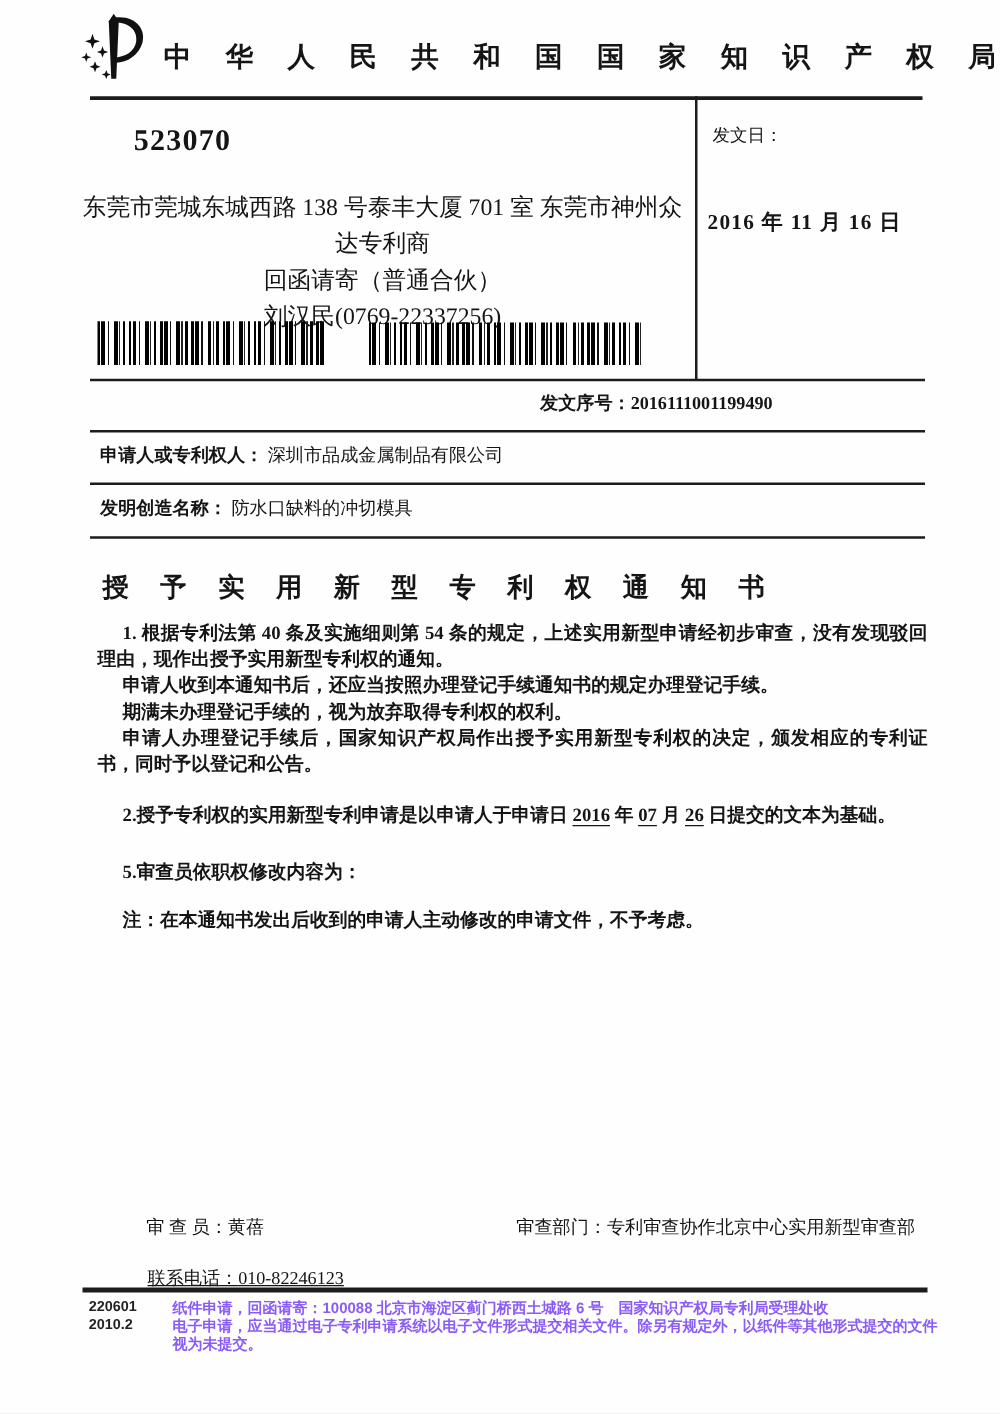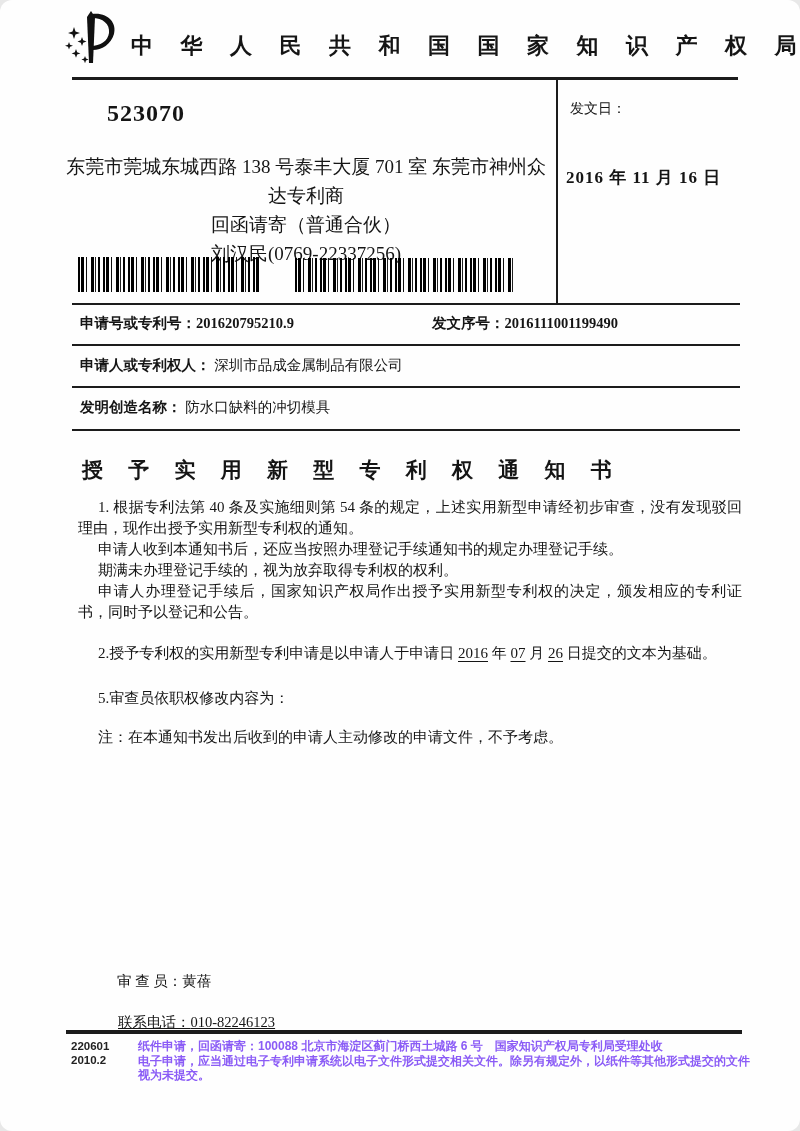--- a/index.html
+++ b/index.html
@@ -4,21 +4,20 @@
 <style>
   html,body{margin:0;padding:0;background:#e8e8e8;}
   .page{
     position:relative;
     width:800px;height:1131px;
     margin:0 auto;
     background:#fefefe;
     font-family:"Liberation Serif","DejaVu Serif",serif;
     color:#151515;
     overflow:hidden;
-    border-radius:12px;
   }
   .abs{position:absolute;}
   .rule{position:absolute;background:#1c1c1c;}
   
   .agency-title{
     left:120px;top:31px;width:560px;
     text-align:center;
     font-size:22px;font-weight:bold;
     letter-spacing:11px;text-indent:11px;
     white-space:nowrap;
@@ -50,21 +49,21 @@
   .notice-title{
     left:72px;top:456px;width:666px;
     font-size:21px;font-weight:bold;
     letter-spacing:10px;text-indent:10px;white-space:nowrap;
   }
   .body-text{
     left:78px;top:497px;width:664px;
     font-size:15px;line-height:21px;
     text-align:justify;
   }
-  .body-text p{margin:0;text-indent:20px;}
+  .body-text p{margin:0;text-indent:20px;font-weight:bold;}
   .body-text p.gap20{margin-top:20px;}
   .body-text p.gap24{margin-top:24px;}
   .body-text p.gap18{margin-top:18px;}
   .u{ text-decoration:underline; text-underline-offset:3px;}
   
   .signoff-row{position:absolute;font-size:14.5px;white-space:nowrap;}
   
   .footer-codes{left:71px;top:1039px;font-size:11.5px;line-height:14px;font-family:"Liberation Sans","DejaVu Sans",sans-serif;font-weight:bold;color:#222;}
   .footer-text{
     left:138px;top:1039px;width:612px;
@@ -111,23 +110,20 @@
     <div>回函请寄（普通合伙）</div>
     <div>刘汉民(0769-22337256)</div>
   </div>
 
   <div class="abs issue-date-label">发文日：</div>
   <div class="abs issue-date-value">2016 年 11 月 16 日</div>
 
   <div class="barcode" style="left:78px;top:257px;width:182px;height:35px;"></div>
   <div class="barcode" style="left:295px;top:258px;width:218px;height:34px;"></div>
 
-  <div class="field-row" style="left:80px;top:313px;">
-    <span class="flabel">申请号或专利号：</span><span class="fvalue-bold">201620795210.9</span>
-  </div>
   <div class="field-row" style="left:432px;top:313px;">
     <span class="flabel">发文序号：</span><span class="fvalue-bold">2016111001199490</span>
   </div>
   <div class="field-row" style="left:80px;top:355px;">
     <span class="flabel">申请人或专利权人：</span>&nbsp;<span class="fvalue">深圳市品成金属制品有限公司</span>
   </div>
   <div class="field-row" style="left:80px;top:397px;">
     <span class="flabel">发明创造名称：</span>&nbsp;<span class="fvalue">防水口缺料的冲切模具</span>
   </div>
 
@@ -139,20 +135,23 @@
     <p>期满未办理登记手续的，视为放弃取得专利权的权利。</p>
     <p>申请人办理登记手续后，国家知识产权局作出授予实用新型专利权的决定，颁发相应的专利证书，同时予以登记和公告。</p>
     <p class="gap20"><span>2.授予专利权的实用新型专利申请是以申请人于申请日 </span><span class="u">2016</span><span> 年 </span><span class="u">07</span><span> 月 </span><span class="u">26</span><span> 日提交的文本为基础。</span></p>
     <p class="gap24">5.审查员依职权修改内容为：</p>
     <p class="gap18">注：在本通知书发出后收到的申请人主动修改的申请文件，不予考虑。</p>
   </div>
 
   <div class="signoff-row" style="left:117px;top:972px;">
     <span>审 查 员：</span><span>黄蓓</span>
   </div>
+  <div class="signoff-row" style="left:413px;top:972px;">
+    <span>审查部门：</span><span>专利审查协作北京中心实用新型审查部</span>
+  </div>
   <div class="signoff-row" style="left:118px;top:1013px;text-decoration:underline;">
     <span>联系电话：</span><span>010-82246123</span>
   </div>
 
   <div class="rule" style="left:66px;top:1030px;width:676px;height:3.5px;"></div>
   <div class="abs footer-codes">
     <div>220601</div>
     <div>2010.2</div>
   </div>
   <div class="abs footer-text">

